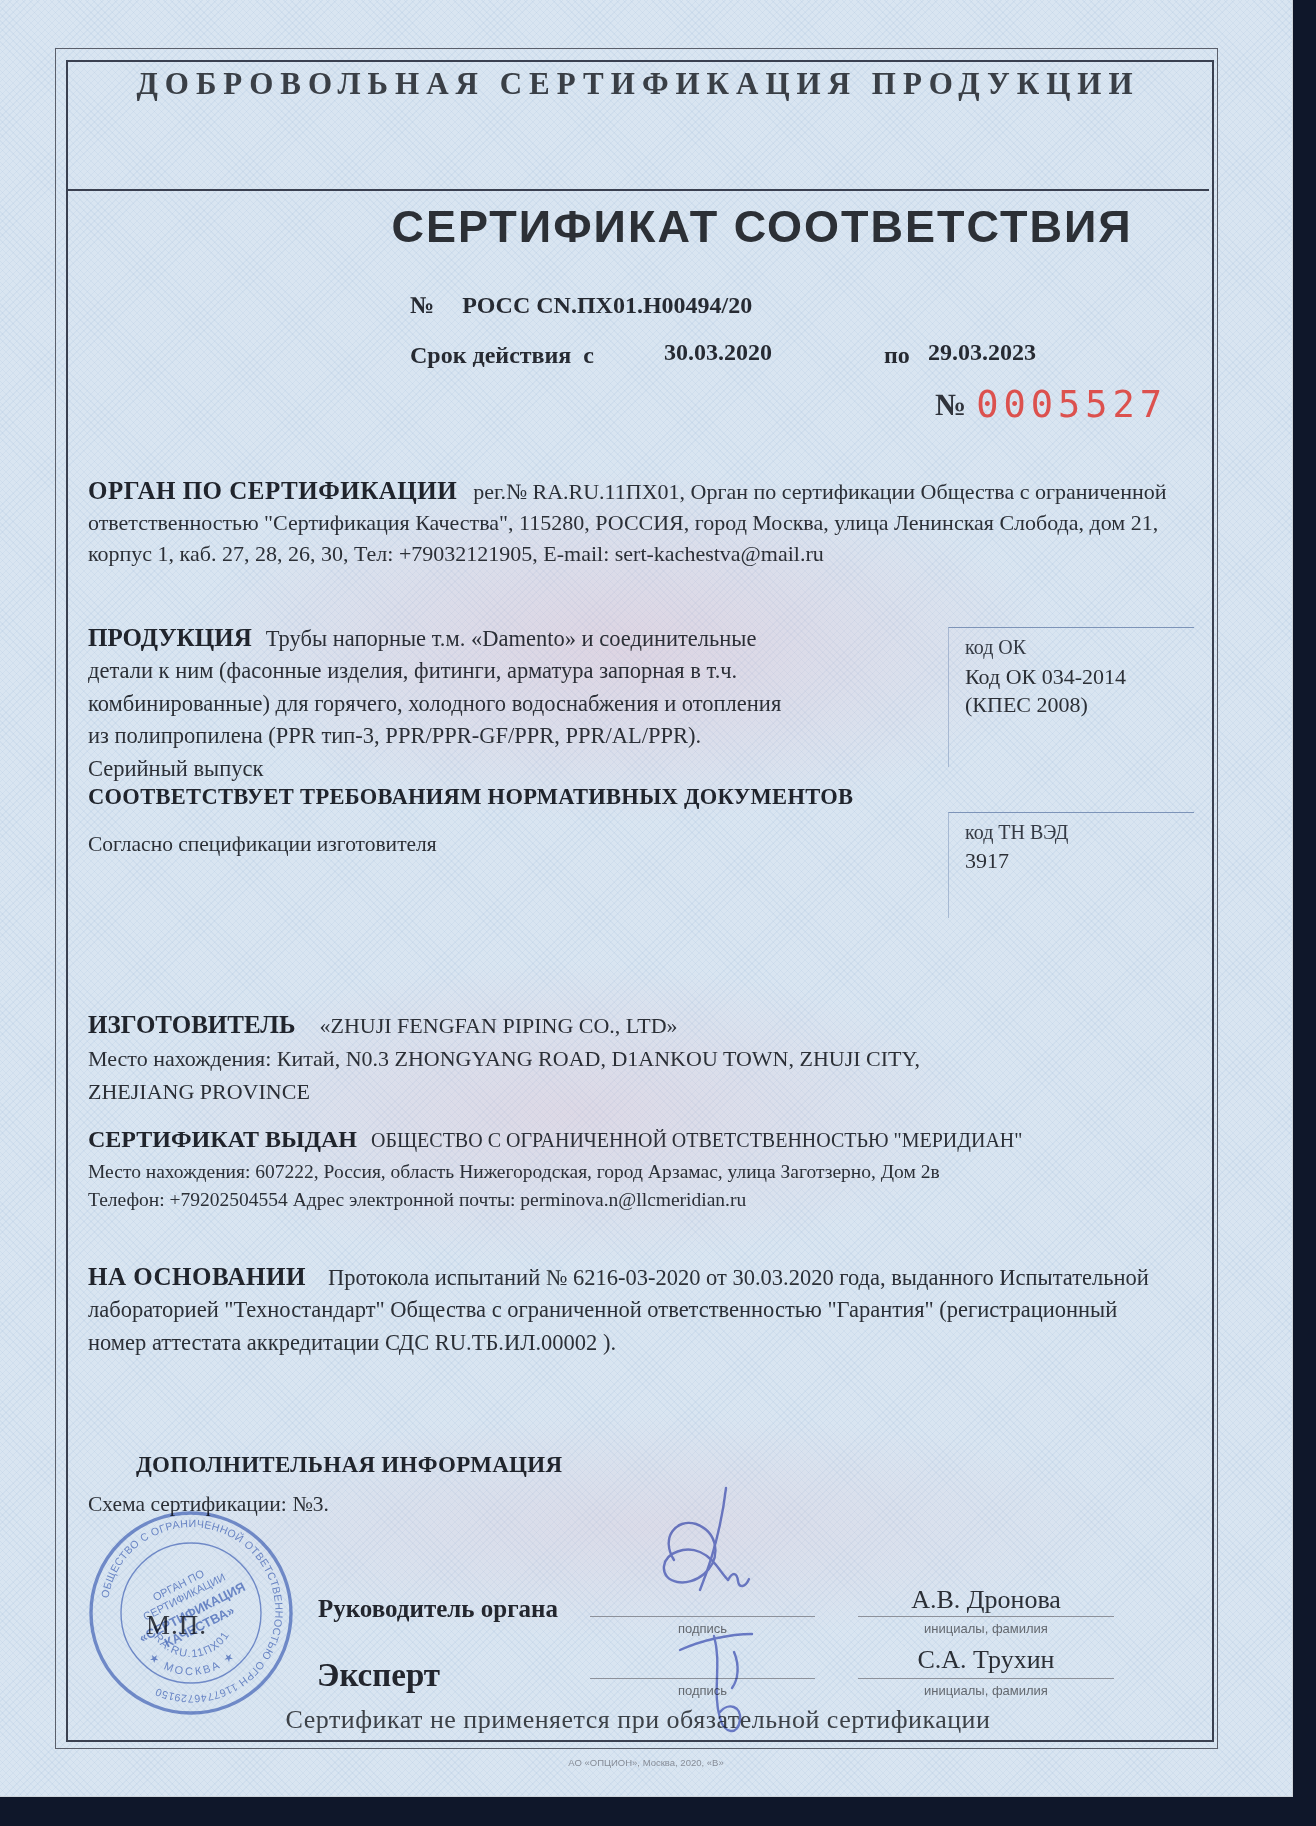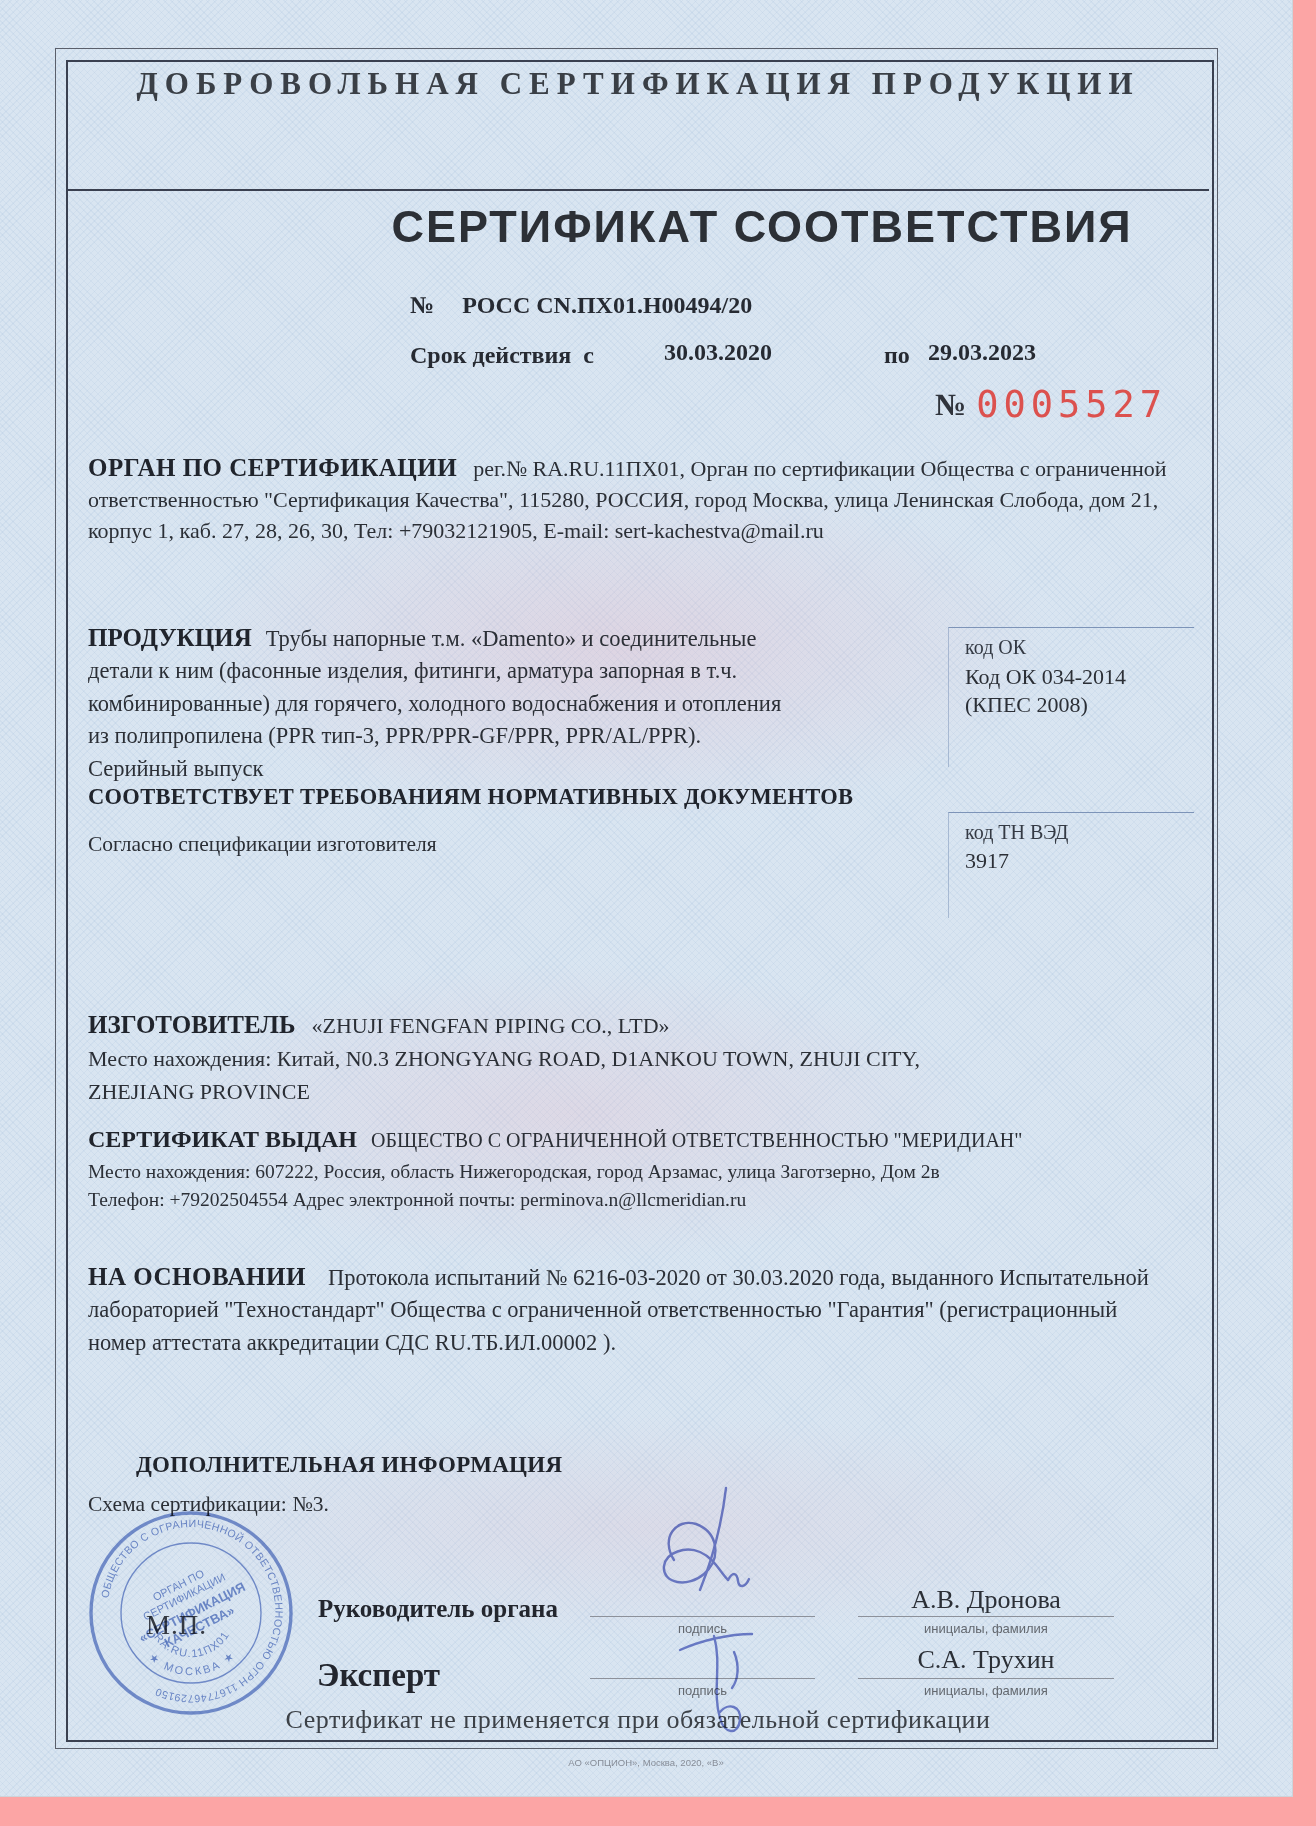--- a/index.html
+++ b/index.html
@@ -1,16 +1,16 @@
 <!DOCTYPE html>
 <html lang="ru"><head>
 <meta charset="utf-8">
 <style>
   html,body{margin:0;padding:0;background:#ffffff;}
-  .page{position:relative;width:1316px;height:1826px;background:#fca5a5;overflow:hidden;
+  .page{position:relative;width:1316px;height:1826px;background:#0f172a;overflow:hidden;
         font-family:"Liberation Serif","DejaVu Serif",serif;color:#2b2f36;}
   .paper{position:absolute;left:0;top:0;width:1292px;height:1796px;
     background-color:#d9e5f1;
     background-image:
       radial-gradient(ellipse 48% 14% at 48% 36%, rgba(231,178,196,0.32), rgba(231,178,196,0) 70%),
       radial-gradient(ellipse 46% 12% at 44% 62%, rgba(231,184,200,0.28), rgba(231,184,200,0) 70%),
       radial-gradient(ellipse 55% 9% at 50% 85%, rgba(224,188,204,0.24), rgba(224,188,204,0) 70%),
       repeating-linear-gradient(45deg, rgba(128,164,204,0.10) 0 1px, rgba(255,255,255,0) 1px 5px),
       repeating-linear-gradient(-45deg, rgba(128,164,204,0.10) 0 1px, rgba(255,255,255,0) 1px 5px);
     border-right:1px solid #cdd4da;border-bottom:1px solid #cdd4da;}
@@ -31,28 +31,28 @@
   .v-from{position:absolute;left:664px;top:-3px;}
   .v-to-label{position:absolute;left:884px;top:0;}
   .v-to{position:absolute;left:928px;top:-3px;}
   .blank-no{left:935px;top:383px;}
   .blank-no .sign{font-size:31px;font-weight:bold;color:#30343c;margin-right:10px;}
   .blank-no .digits{font-family:"DejaVu Sans Mono",monospace;font-size:37px;letter-spacing:5px;
                     color:#dc514e;vertical-align:-2px;}
 
   .para{line-height:32px;font-size:22px;color:#2b2f36;}
   .shead{font-weight:bold;font-size:25px;color:#20242c;}
-  .org{left:88px;top:430px;width:1100px;line-height:31px;}
+  .org{left:88px;top:453px;width:1100px;line-height:31px;}
   .org .shead{margin-right:16px;letter-spacing:0.5px;}
   .product{left:88px;top:599px;width:712px;line-height:32.5px;font-size:22.5px;}
   .product .shead{margin-right:14px;}
   .comply-h{left:88px;top:784px;font-size:22.5px;font-weight:bold;color:#20242c;letter-spacing:0.3px;}
   .comply-t{left:88px;top:816px;font-size:21.5px;margin-top:16px;}
   .maker{left:88px;top:1008px;line-height:33px;}
-  .maker .shead{margin-right:16px;}
+  .maker .shead{margin-right:24px;}
   .maker-name{font-size:22px;}
   .maker-lines{left:88px;top:1042px;width:1100px;font-size:22px;line-height:33px;white-space:pre-line;}
   .issued-1{left:88px;top:1126px;}
   .issued-1 .shead{font-size:24px;margin-right:14px;}
   .issued-company{font-size:20px;}
   .issued-lines{left:88px;top:1158px;width:1100px;font-size:19.5px;line-height:28px;white-space:pre-line;}
   .basis{left:88px;top:1238px;width:1062px;line-height:32.5px;font-size:22.5px;}
   .basis .shead{margin-right:22px;letter-spacing:0.5px;}
   .additional-h{left:88px;top:1452px;font-size:23px;font-weight:bold;color:#20242c;letter-spacing:0.3px;margin-left:48px;}
   .additional-t{left:88px;top:1492px;font-size:21.5px;}

